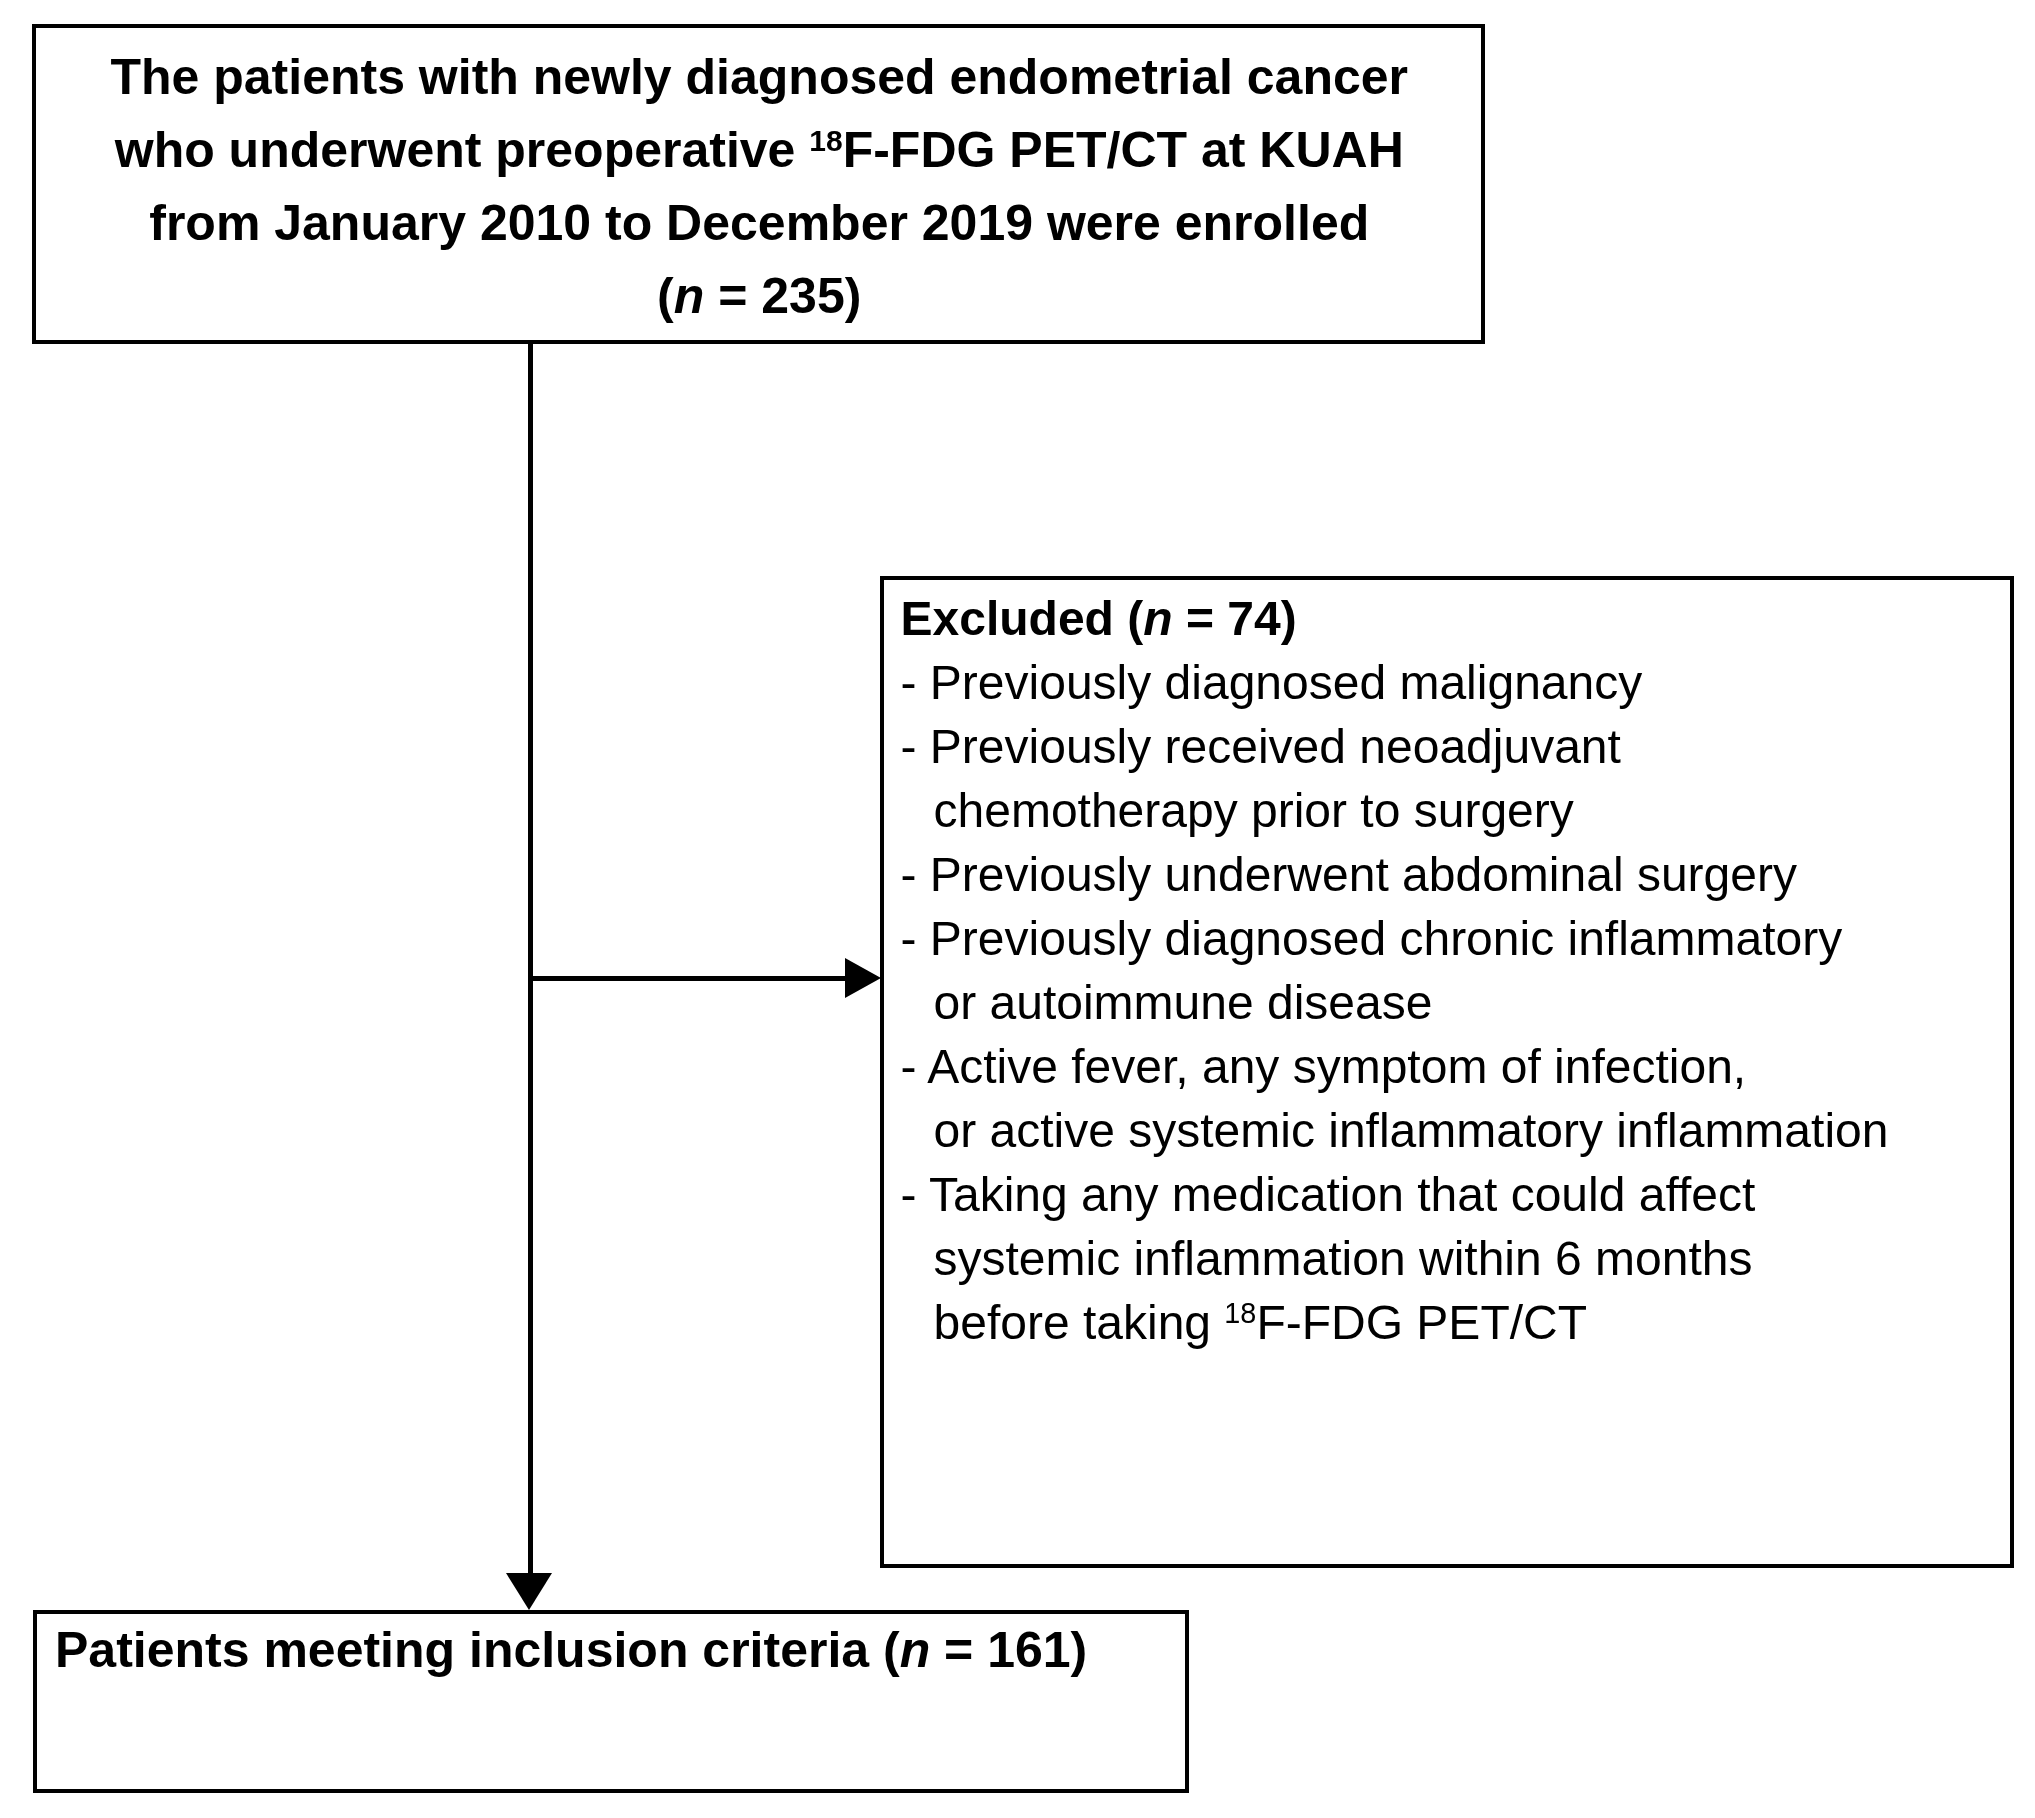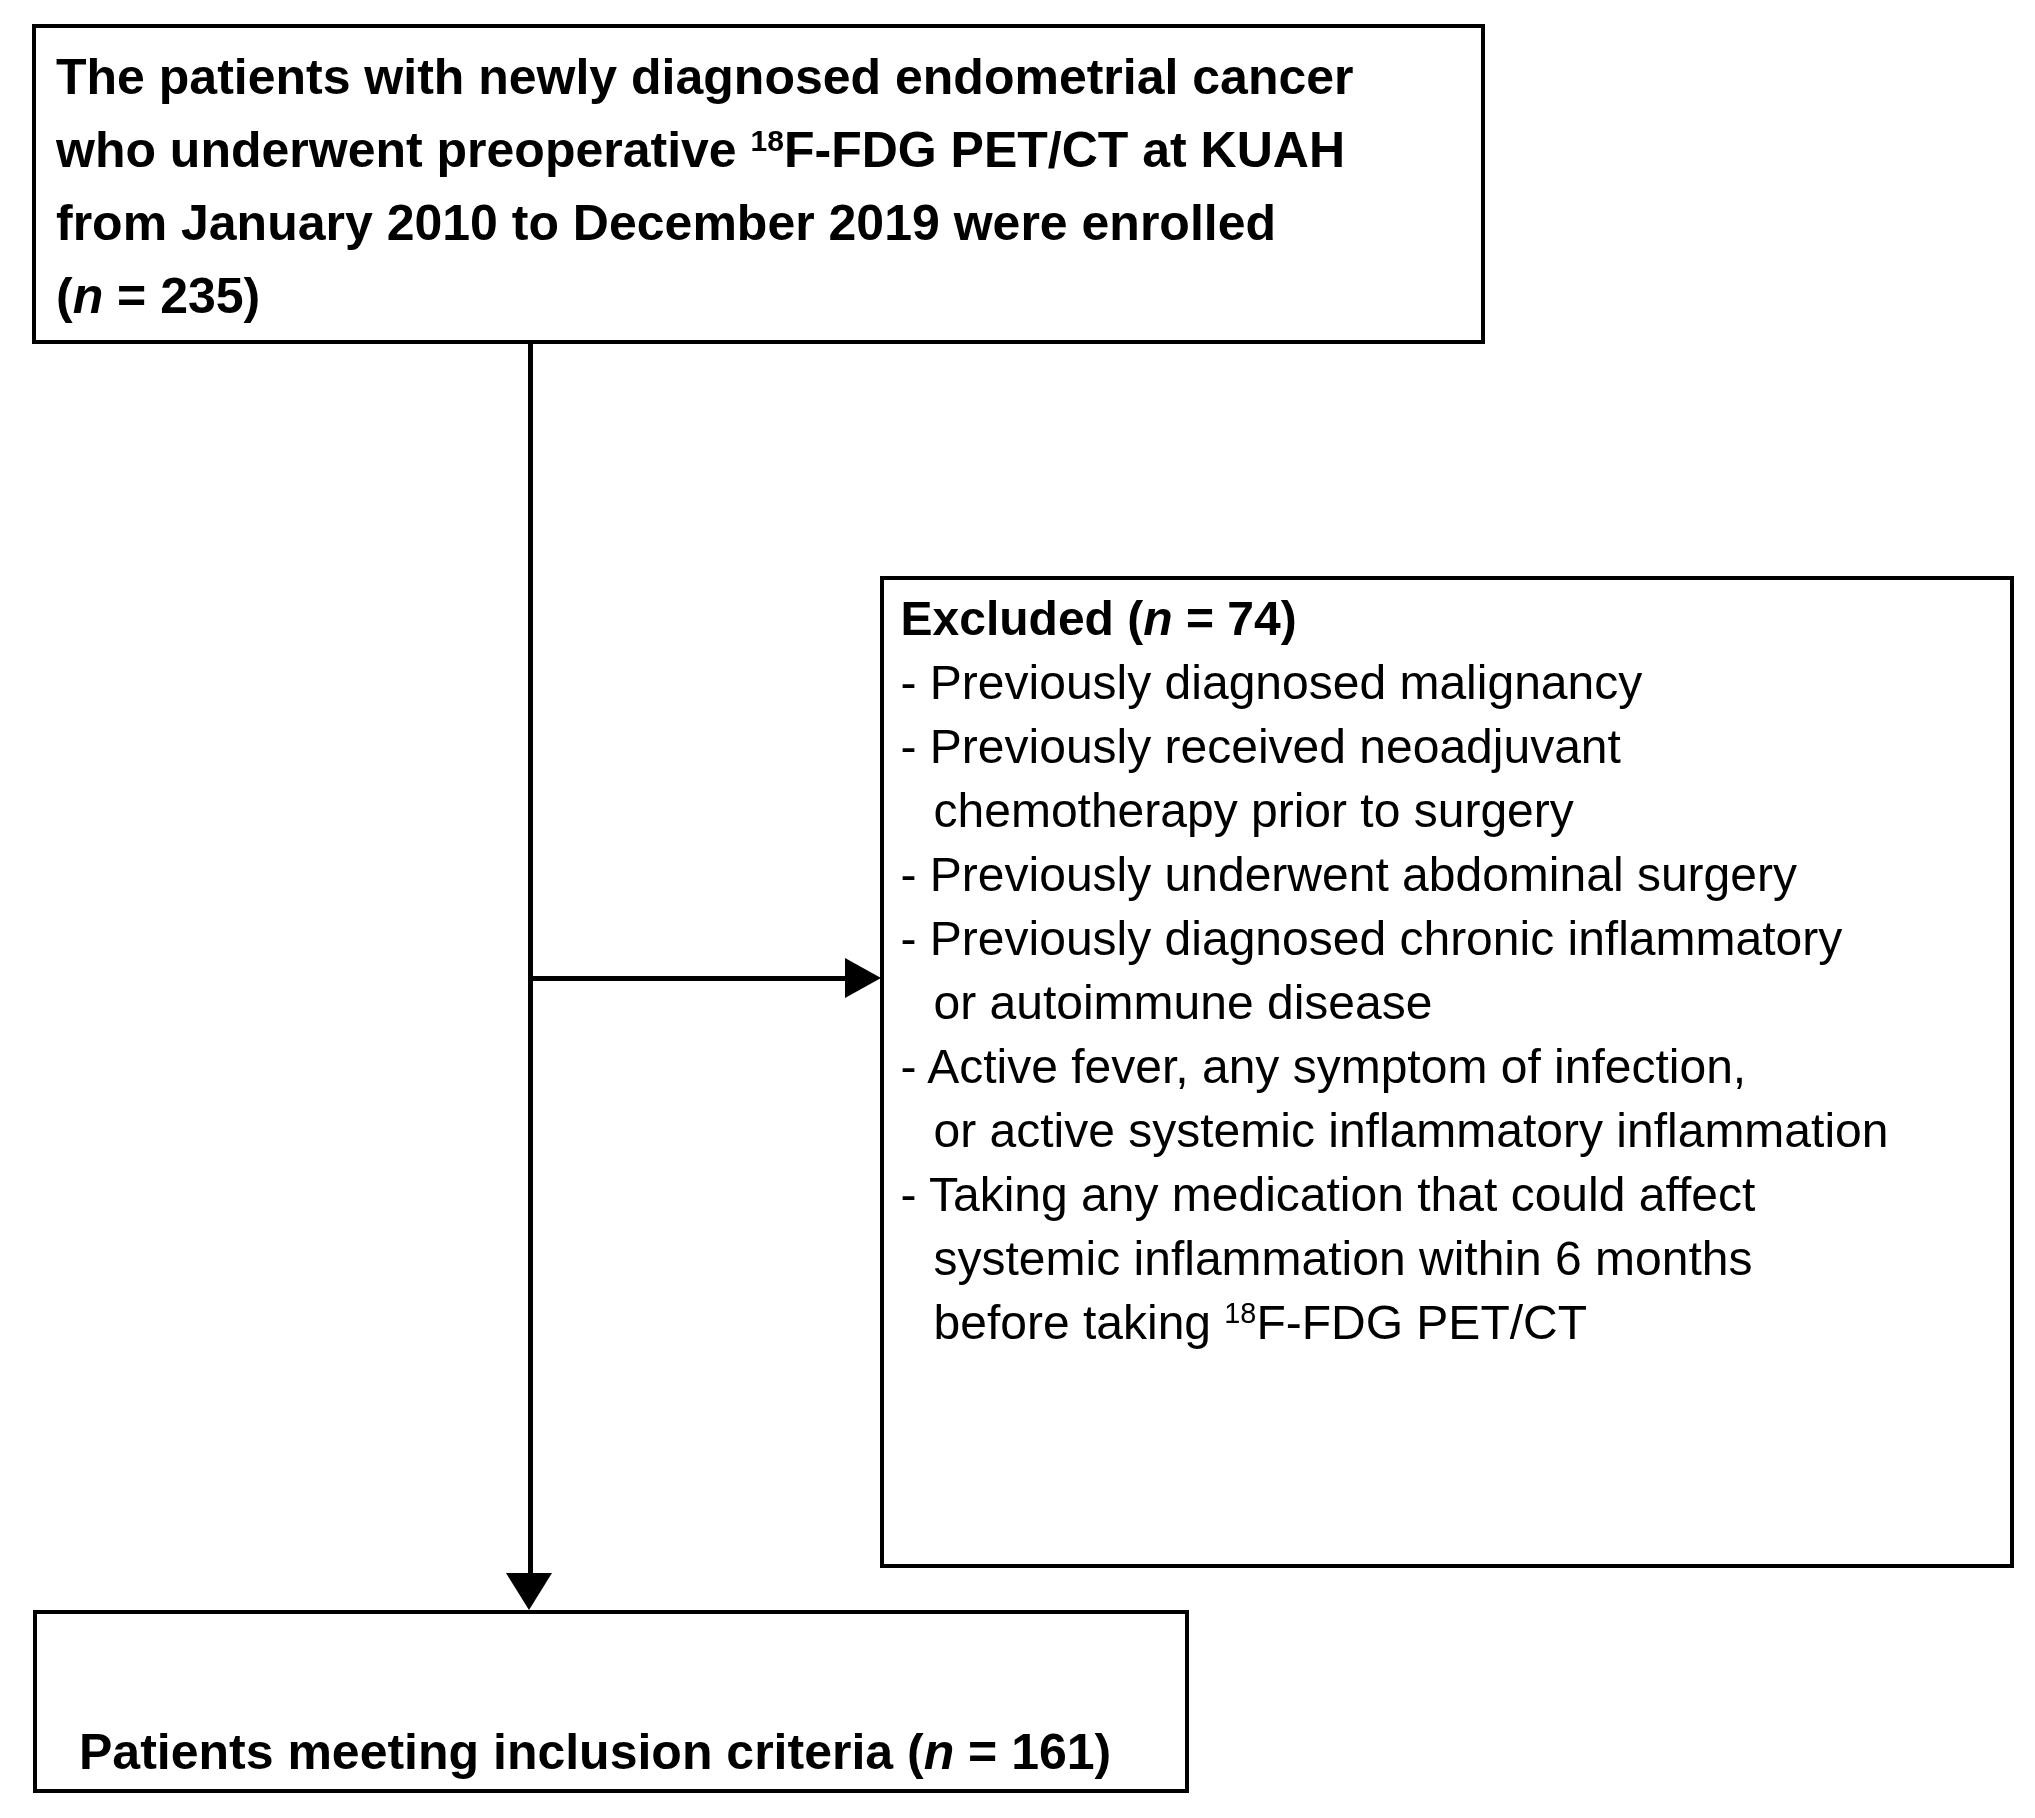--- a/index.html
+++ b/index.html
@@ -24,40 +24,41 @@
   }
   .line { display: block; white-space: nowrap; }
 
   
   .enrollment-box {
     left: 32px; top: 24px;
     width: 1453px; height: 320px;
     padding: 13.2px 18.5px 0 20px;
     font-size: 50px; font-weight: bold;
     line-height: 73px;
+    text-align: center;
   }
 
   
   .excluded-box {
     left: 880px; top: 576px;
     width: 1134px; height: 992px;
     padding: 6.6px 13.2px 0 16.5px;
     font-size: 48px; font-weight: normal;
     line-height: 64px;
   }
   .excl-title { display: block; white-space: nowrap; font-weight: bold; }
   .excl-item { padding-left: 33px; }
   .excl-line.first { margin-left: -33px; }
 
   
   .inclusion-box {
     left: 33px; top: 1610px;
     width: 1156px; height: 183px;
-    padding-left: 42px;
-    display: flex; align-items: flex-end;
+    padding-left: 18px;
+    display: flex; align-items: flex-start;
     font-size: 50px; font-weight: bold;
     line-height: 73px;
   }
 
   
   .v-line {
     position: absolute;
     left: 528px; top: 344px;
     width: 4.6px; height: 1235px;
     background: #000000;

